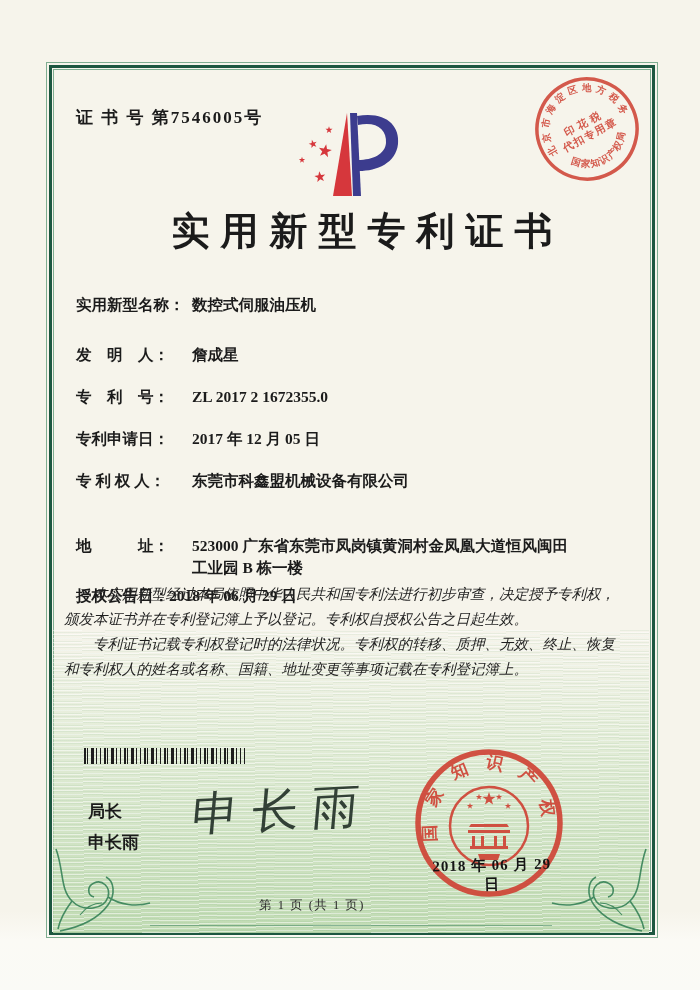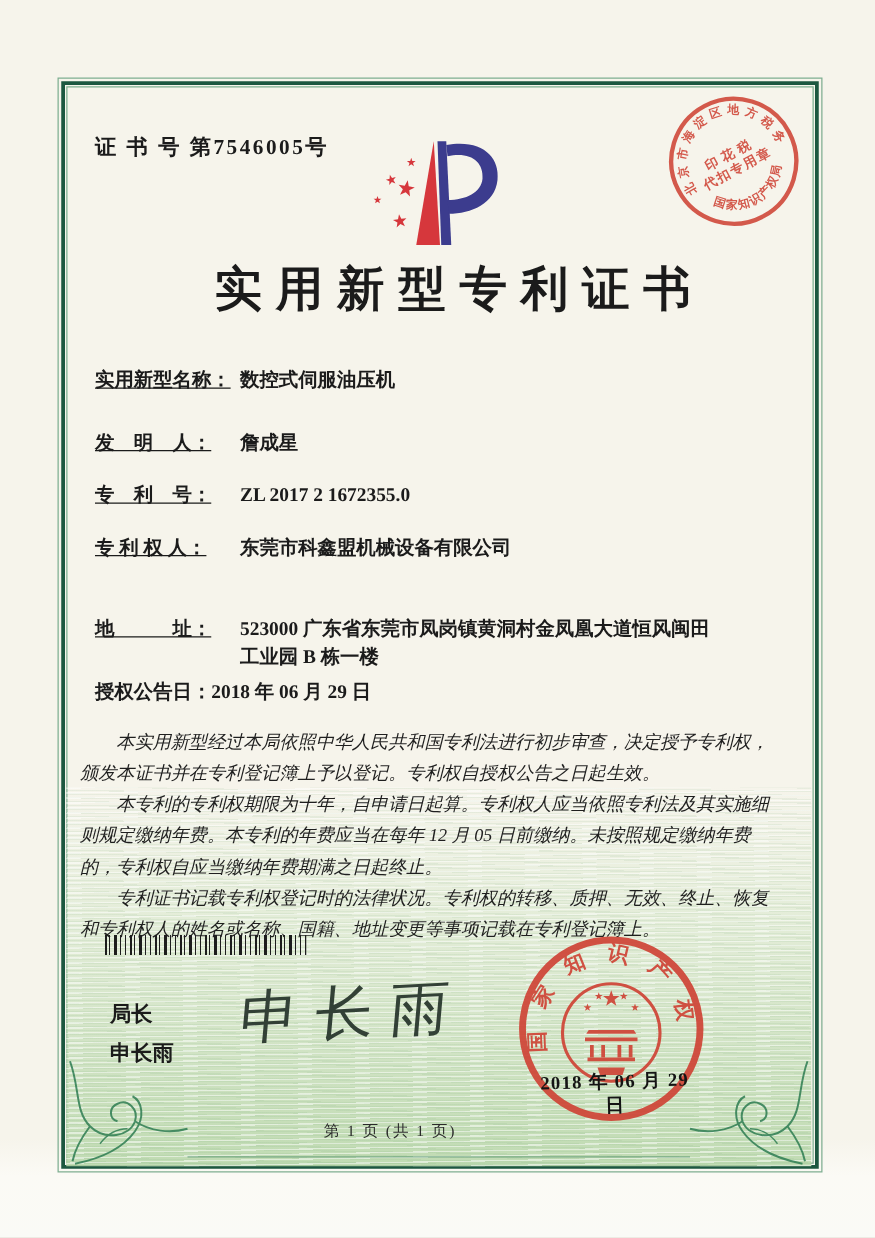--- a/index.html
+++ b/index.html
@@ -23,21 +23,21 @@
   }
   
   .cert-no{position:absolute;left:76px;top:106px;font-size:17px;letter-spacing:2px;font-weight:600;}
   .logo{position:absolute;left:286px;top:110px;width:128px;height:92px;}
   .title{position:absolute;left:12px;top:206px;width:700px;text-align:center;
          font-size:38px;font-weight:700;letter-spacing:11px;text-indent:11px;}
   
   .fields{position:absolute;left:76px;top:294px;width:552px;font-size:15.5px;font-weight:700;line-height:22px;}
   .row{display:flex;margin-bottom:20px;}
   .row.gap-lg{margin-bottom:28px;}
-  .row .lbl{width:116px;flex:0 0 116px;text-decoration:underline;}
+  .row .lbl{width:116px;flex:0 0 116px;}
   .row .val{white-space:pre-line;}
   .grant-row{display:flex;justify-content:space-between;margin-top:2px;}
   .grant-row .pair{display:flex;}
   
   .body-text{position:absolute;left:64px;top:582px;width:554px;font-size:14.5px;line-height:25px;
              font-style:italic;font-weight:500;color:#1f1f1f;}
   .body-text p{margin:0;text-indent:2em;}
   
   .barcode{position:absolute;left:84px;top:748px;width:161px;height:16px;
     background:repeating-linear-gradient(90deg,
@@ -103,39 +103,42 @@
     </div>
     <div class="row">
       <span class="lbl">发　明　人：</span>
       <span class="val">詹成星</span>
     </div>
     <div class="row">
       <span class="lbl">专　利　号：</span>
       <span class="val">ZL 2017 2 1672355.0</span>
     </div>
     <div class="row">
+      <span class="lbl">专利申请日：</span>
+      <span class="val">2017 年 12 月 05 日</span>
+    </div>
+    <div class="row">
       <span class="lbl">专 利 权 人：</span>
       <span class="val">东莞市科鑫盟机械设备有限公司</span>
     </div>
     <div class="row" style="margin-bottom:6px;margin-top:43px;">
       <span class="lbl">地　　　址：</span>
       <span class="val">523000 广东省东莞市凤岗镇黄洞村金凤凰大道恒风闽田
 工业园 B 栋一楼</span>
     </div>
     <div class="grant-row">
       <span class="pair">
         <span>授权公告日：</span>
         <span>2018 年 06 月 29 日</span>
       </span>
     </div>
   </div>
 
   <div class="body-text">
     <p>本实用新型经过本局依照中华人民共和国专利法进行初步审查，决定授予专利权，颁发本证书并在专利登记簿上予以登记。专利权自授权公告之日起生效。</p>
-    <p>本专利的专利权期限为十年，自申请日起算。专利权人应当依照专利法及其实施细则规定缴纳年费。本专利的年费应当在每年 12 月 05 日前缴纳。未按照规定缴纳年费的，专利权自应当缴纳年费期满之日起终止。</p>
     <p>专利证书记载专利权登记时的法律状况。专利权的转移、质押、无效、终止、恢复和专利权人的姓名或名称、国籍、地址变更等事项记载在专利登记簿上。</p>
   </div>
 
   <div class="barcode"></div>
 
   <div class="sig-block">
     <div>局长</div>
     <div>申长雨</div>
   </div>
   <div class="autograph">申长雨</div>

